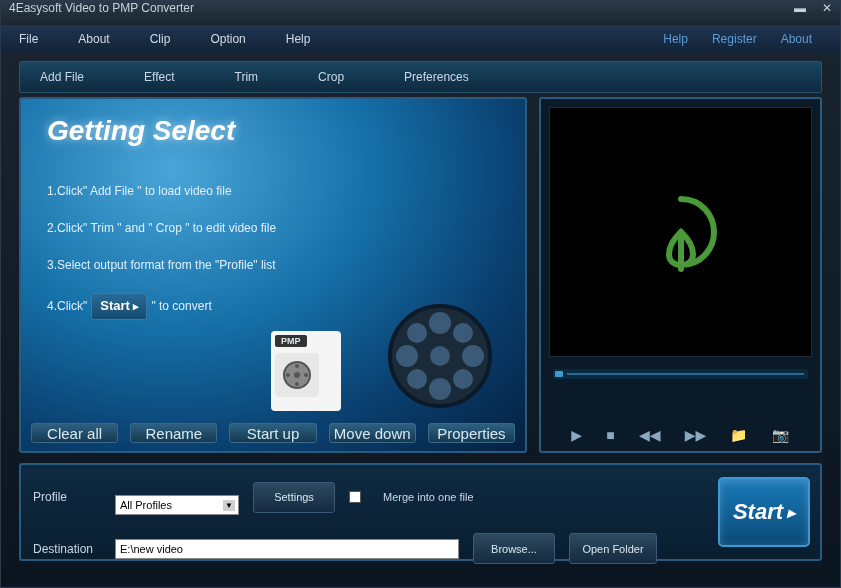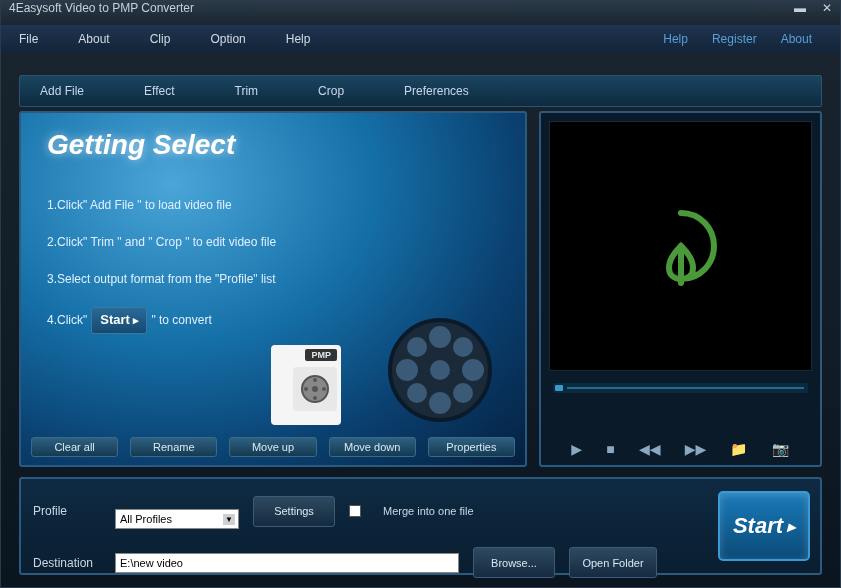--- a/index.html
+++ b/index.html
@@ -9,39 +9,39 @@
 
 .titlebar { height: 24px; background: linear-gradient(to bottom, #2a3a48, #1a2530); display: flex; padding: 0 8px; color: #c5d0da; font-size: 12px; position: relative; }
 .window-controls { position: absolute; right: 8px; display: flex; gap: 16px; }
 .win-btn { cursor: pointer; color: #c5d0da; }
 
 .menubar { height: 28px; background: linear-gradient(to bottom, #1e3450, #132438); display: flex; align-items: center; padding: 0 8px; color: #d0dae4; font-size: 12px; }
 .menubar-left { display: flex; gap: 40px; padding-left: 10px; }
 .menubar-right { margin-left: auto; display: flex; gap: 24px; color: #5a9ed8; padding-right: 20px; }
 .menu-item { cursor: pointer; }
 
-.toolbar { height: 32px; margin: 22px 18px 4px; background: linear-gradient(to bottom, #1a4560, #0e2a40); border: 1px solid #2a5570; border-radius: 2px; display: flex; align-items: center; padding: 0 20px; gap: 60px; color: #c8d8e8; font-size: 12px; }
+.toolbar { height: 32px; margin: 8px 18px 4px; background: linear-gradient(to bottom, #1a4560, #0e2a40); border: 1px solid #2a5570; border-radius: 2px; display: flex; align-items: center; padding: 0 20px; gap: 60px; color: #c8d8e8; font-size: 12px; }
 .tool-item { cursor: pointer; }
 
 .main-area { display: flex; gap: 12px; padding: 0 18px; height: 356px; }
 
 .left-panel { width: 508px; border: 2px solid #2a5a80; border-radius: 3px; background: radial-gradient(ellipse at 30% 20%, #4aa5d8, #1570a8 40%, #0a4070 70%, #052040); position: relative; overflow: hidden; }
 .gs-title { position: absolute; top: 16px; left: 26px; color: #fff; font-size: 28px; font-weight: bold; font-style: italic; text-shadow: 0 0 10px rgba(255,255,255,0.6); }
 .gs-steps { position: absolute; top: 84px; left: 26px; color: #e0f0ff; font-size: 12px; line-height: 1.4; }
 .gs-step { margin-bottom: 20px; display: flex; align-items: center; gap: 4px; }
 .start-chip { display: inline-flex; align-items: center; background: linear-gradient(to bottom, #2a6a98, #154a70); border: 1px solid #3a7aa0; border-radius: 3px; padding: 3px 8px; color: #fff; font-weight: bold; font-size: 13px; }
 .start-chip::after { content: '▸'; margin-left: 3px; font-size: 11px; }
 
 .film-reel { position: absolute; right: 30px; bottom: 40px; width: 110px; height: 110px; }
-.pmp-card { position: absolute; left: 250px; bottom: 40px; width: 70px; height: 80px; background: #f5f5f5; border-radius: 4px; display: flex; flex-direction: column; align-items: flex-end; padding: 4px; }
+.pmp-card { position: absolute; left: 250px; bottom: 40px; width: 70px; height: 80px; background: #f5f5f5; border-radius: 4px; display: flex; flex-direction: column; align-items: flex-start; padding: 4px; }
 .pmp-label { background: #333; color: #dfe6ed; font-size: 9px; font-weight: bold; padding: 1px 6px; border-radius: 2px; }
 .pmp-screen { margin-top: 6px; width: 44px; height: 44px; background: #e8e8e8; border-radius: 4px; display: flex; align-items: center; justify-content: center; }
 
 .list-buttons { position: absolute; bottom: 8px; left: 10px; right: 10px; display: flex; gap: 12px; }
-.list-btn { flex: 1; height: 20px; background: linear-gradient(to bottom, #2e6080, #143a52); border: 1px solid #3a6a88; border-radius: 3px; color: #d8e8f0; font-size: 11px; display: flex; align-items: center; justify-content: center; cursor: pointer; }
+.list-btn { flex: 1; height: 20px; background: linear-gradient(to bottom, #2e6080, #143a52); border: 1px solid #3a6a88; border-radius: 3px; color: #d8e8f0; font-size: 15px; display: flex; align-items: center; justify-content: center; cursor: pointer; }
 
 .right-panel { flex: 1; border: 2px solid #2a5a80; border-radius: 3px; background: #0a1a28; display: flex; flex-direction: column; }
 .preview-screen { flex: 1; margin: 8px; background: #000; display: flex; align-items: center; justify-content: center; position: relative; border: 1px solid #1a2a38; }
 .logo-swirl { width: 90px; height: 90px; }
 .timeline { height: 10px; margin: 4px 12px; background: #0a2a40; border-radius: 2px; position: relative; }
 .timeline-fill { position: absolute; left: 2px; top: 2px; width: 8px; height: 6px; background: #3a9ad0; border-radius: 1px; }
 .timeline-track { position: absolute; left: 14px; right: 4px; top: 4px; height: 2px; background: #2a6a90; }
 .player-controls { margin-top: 36px; height: 32px; display: flex; align-items: center; justify-content: space-around; padding: 0 18px; color: #8aa8c0; font-size: 14px; }
 .p-btn { cursor: pointer; }
 
@@ -136,21 +136,21 @@
           <circle cx="32" cy="32" r="10" fill="#3a5a78"></circle>
           <circle cx="78" cy="32" r="10" fill="#3a5a78"></circle>
           <circle cx="32" cy="78" r="10" fill="#3a5a78"></circle>
           <circle cx="78" cy="78" r="10" fill="#3a5a78"></circle>
         </svg>
       </div>
 
       <div class="list-buttons">
         <div class="list-btn">Clear all</div>
         <div class="list-btn">Rename</div>
-        <div class="list-btn">Move up</div>
+        <div class="list-btn">Start up</div>
         <div class="list-btn">Move down</div>
         <div class="list-btn">Properties</div>
       </div>
     </div>
 
     <div class="right-panel">
       <div class="preview-screen">
         <svg class="logo-swirl" viewBox="0 0 90 90">
           <path d="M45 12 C 65 12 78 28 78 45 C 78 62 65 78 45 78 C 38 78 33 74 33 67 C 33 56 42 48 45 45 C 48 48 57 56 57 67 C 57 74 52 78 45 78" fill="none" stroke="#4a9a3a" stroke-width="6" stroke-linecap="round"></path>
           <line x1="45" y1="45" x2="45" y2="82" stroke="#4a9a3a" stroke-width="6" stroke-linecap="round"></line>

